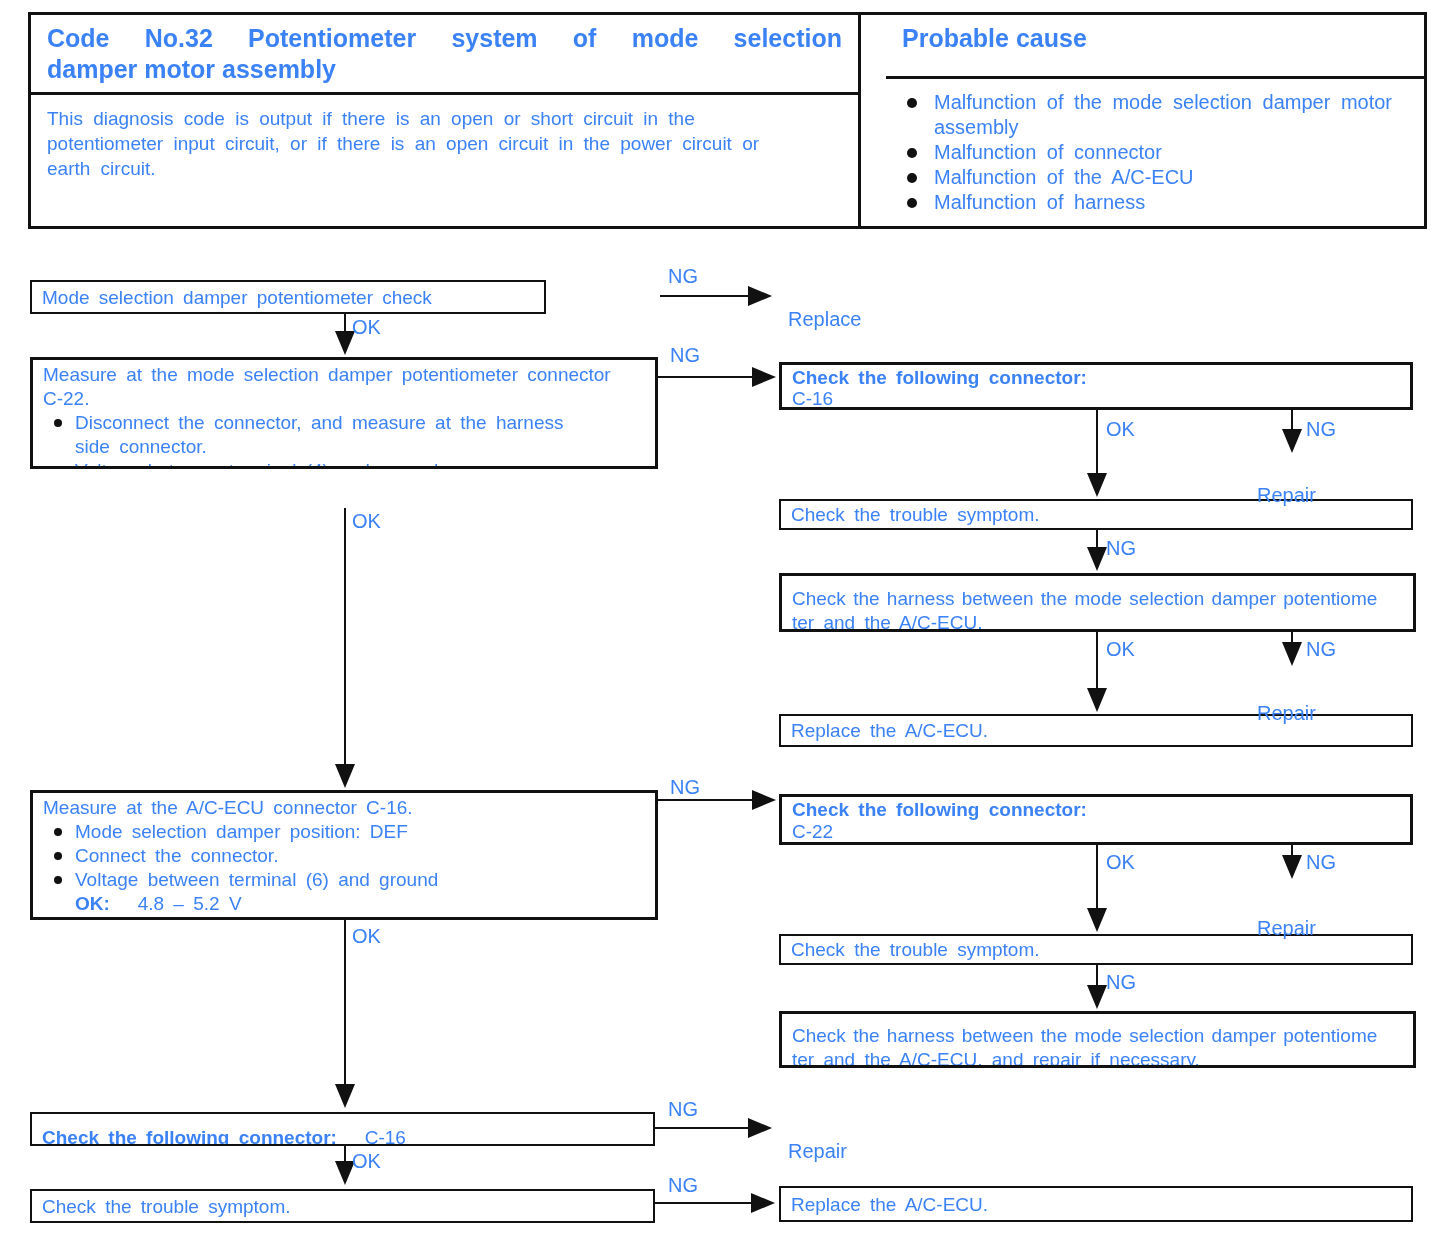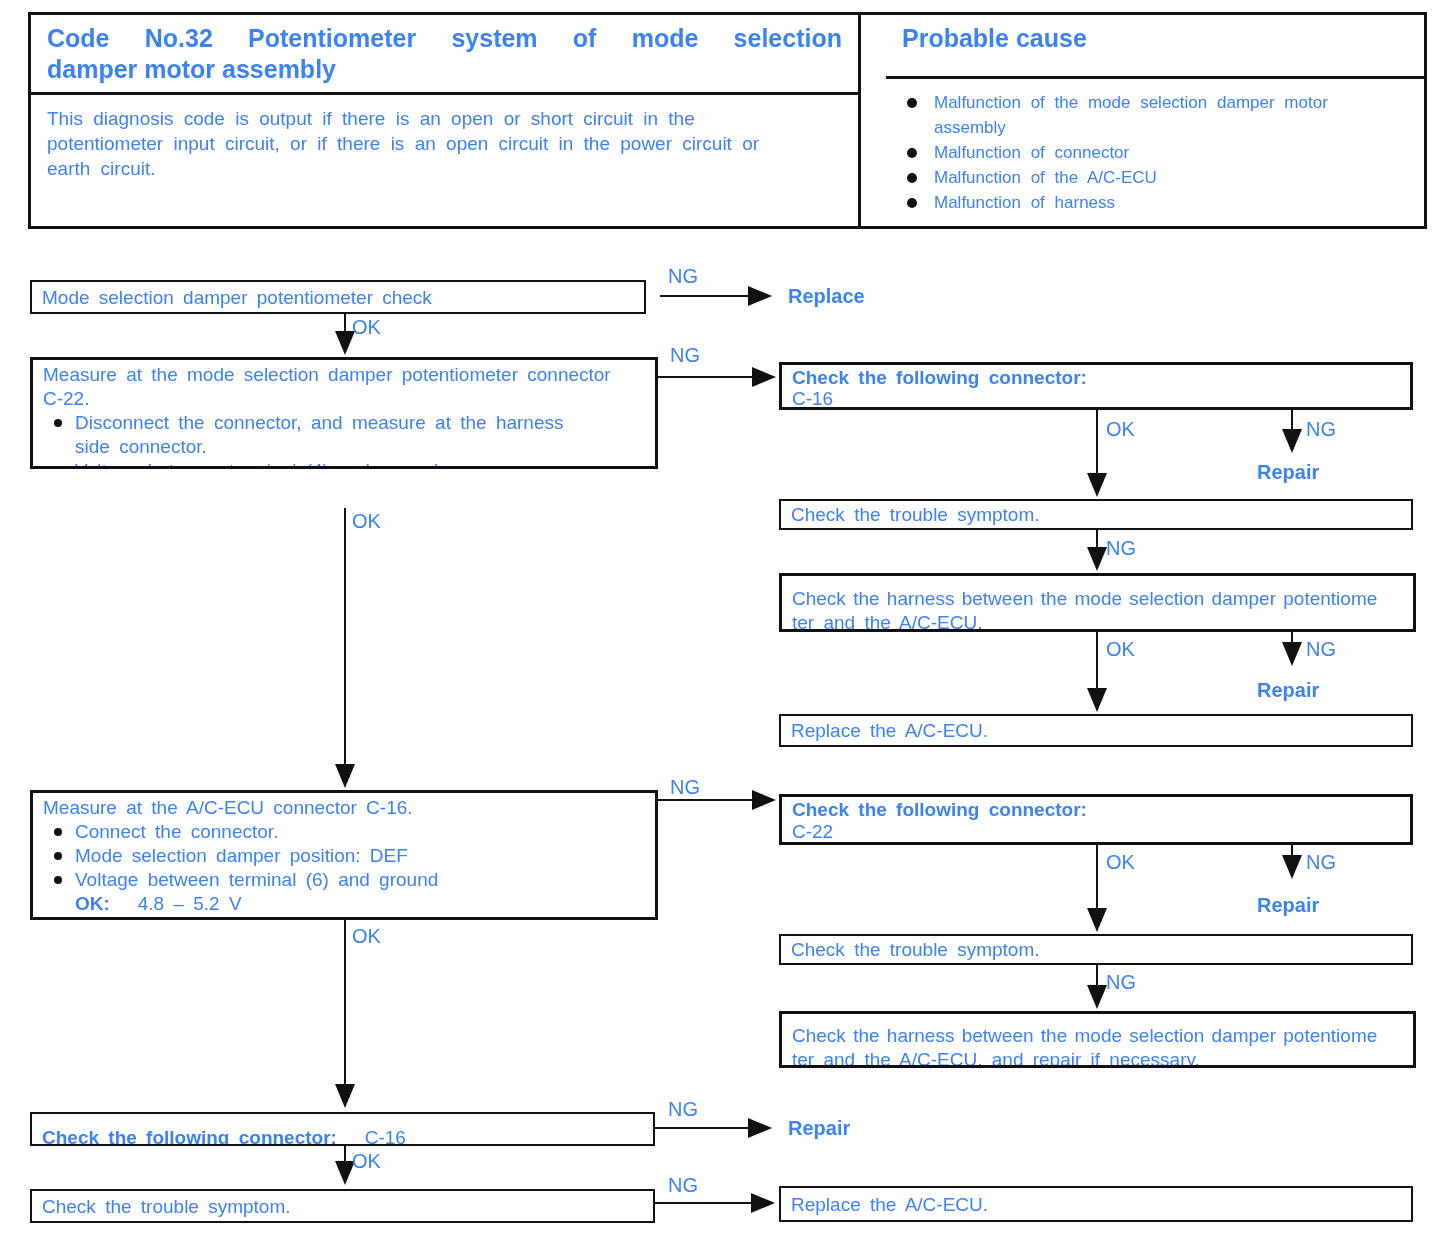--- a/index.html
+++ b/index.html
@@ -11,37 +11,37 @@
   
   .tbl { position:absolute; left:28px; top:12px; width:1399px; height:217px;
          border:3px solid #111; box-sizing:border-box; display:flex; background:#fff; }
   .tbl-col { display:flex; flex-direction:column; box-sizing:border-box; }
   .tbl-left  { width:830px; border-right:3px solid #111; }
   .tbl-right { flex:1;padding-left:25px; }
   .tbl-hd { height:80px; box-sizing:border-box; border-bottom:3px solid #111;
             font-size:25px; font-weight:bold; line-height:31px; padding:8px 16px 0 16px; }
   .jline { text-align:justify; text-align-last:justify; }
   .tbl-bd { padding:11px 16px; font-size:19px; line-height:25px; word-spacing:5px; }
-  .pc-bd  { padding:11px 8px 11px 0; font-size:17px; line-height:25px; word-spacing:5px; }
+  .pc-bd  { padding:11px 8px 11px 0; font-size:20px; line-height:25px; word-spacing:5px; }
   .pc-row { display:flex; }
   .pc-dot { width:10px; height:10px; border-radius:50%; background:#111; flex:none;
             margin:8px 17px 0 21px; }
   .pc-cont { margin-left:48px; }
   
   .bx { position:absolute; background:#fff; border:2px solid #111; box-sizing:border-box;
         font-size:19px; line-height:24px; padding:3px 10px; word-spacing:4px; overflow:hidden; }
   .bx .b { font-weight:bold; }
   .brow { display:flex; }
   .bdot { width:8px; height:8px; border-radius:50%; background:#111; flex:none;
           margin:8px 13px 0 11px; }
   .cont { margin-left:32px; }
   .nowrapline { white-space:nowrap; word-spacing:2px;margin-top:7px; }
   
   .lbl { position:absolute; font-size:20px; line-height:20px; white-space:nowrap; }
-  .lbl.bold { font-weight:bold; }
+  .lbl.bold { font-weight:normal;margin-top:23px; }
   
   #wires { position:absolute; left:0; top:0; width:1440px; height:1250px; }
 </style>
 </head>
 <body>
 
 <div id="page">
 
   <svg id="wires" viewBox="0 0 1440 1250">
     <defs>
@@ -99,21 +99,21 @@
           <span>Malfunction of the A/C-ECU</span>
         </div>
         <div class="pc-row">
           <span class="pc-dot"></span>
           <span>Malfunction of harness</span>
         </div>
       </div>
     </div>
   </div>
 
-  <div class="bx" style="left:30px; top:280px; width:616px; height:34px; padding-top:4px;">Mode selection damper potentiometer check</div>
+  <div class="bx" style="left:30px; top:280px; width:516px; height:34px; padding-top:4px;">Mode selection damper potentiometer check</div>
 
   <div class="bx" style="left:30px; top:357px; width:628px; height:112px; border-width:3px;">
     <div>Measure at the mode selection damper potentiometer connector</div>
     <div>C-22.</div>
     <div class="brow">
       <span class="bdot"></span>
       <span>Disconnect the connector, and measure at the harness</span>
     </div>
     <div class="cont">side connector.</div>
     <div class="brow">
@@ -124,25 +124,25 @@
       <span class="b">OK:</span>
       <span>&nbsp;</span>
       <span>5 V</span>
     </div>
   </div>
 
   <div class="bx" style="left:30px; top:790px; width:628px; height:130px; border-width:3px;">
     <div>Measure at the A/C-ECU connector C-16.</div>
     <div class="brow">
       <span class="bdot"></span>
+      <span>Mode selection damper position: DEF</span>
+    </div>
+    <div class="brow">
+      <span class="bdot"></span>
       <span>Connect the connector.</span>
-    </div>
-    <div class="brow">
-      <span class="bdot"></span>
-      <span>Mode selection damper position: DEF</span>
     </div>
     <div class="brow">
       <span class="bdot"></span>
       <span>Voltage between terminal (6) and ground</span>
     </div>
     <div class="cont">
       <span class="b">OK:</span>
       <span>&nbsp;</span>
       <span>4.8 – 5.2 V</span>
     </div>

